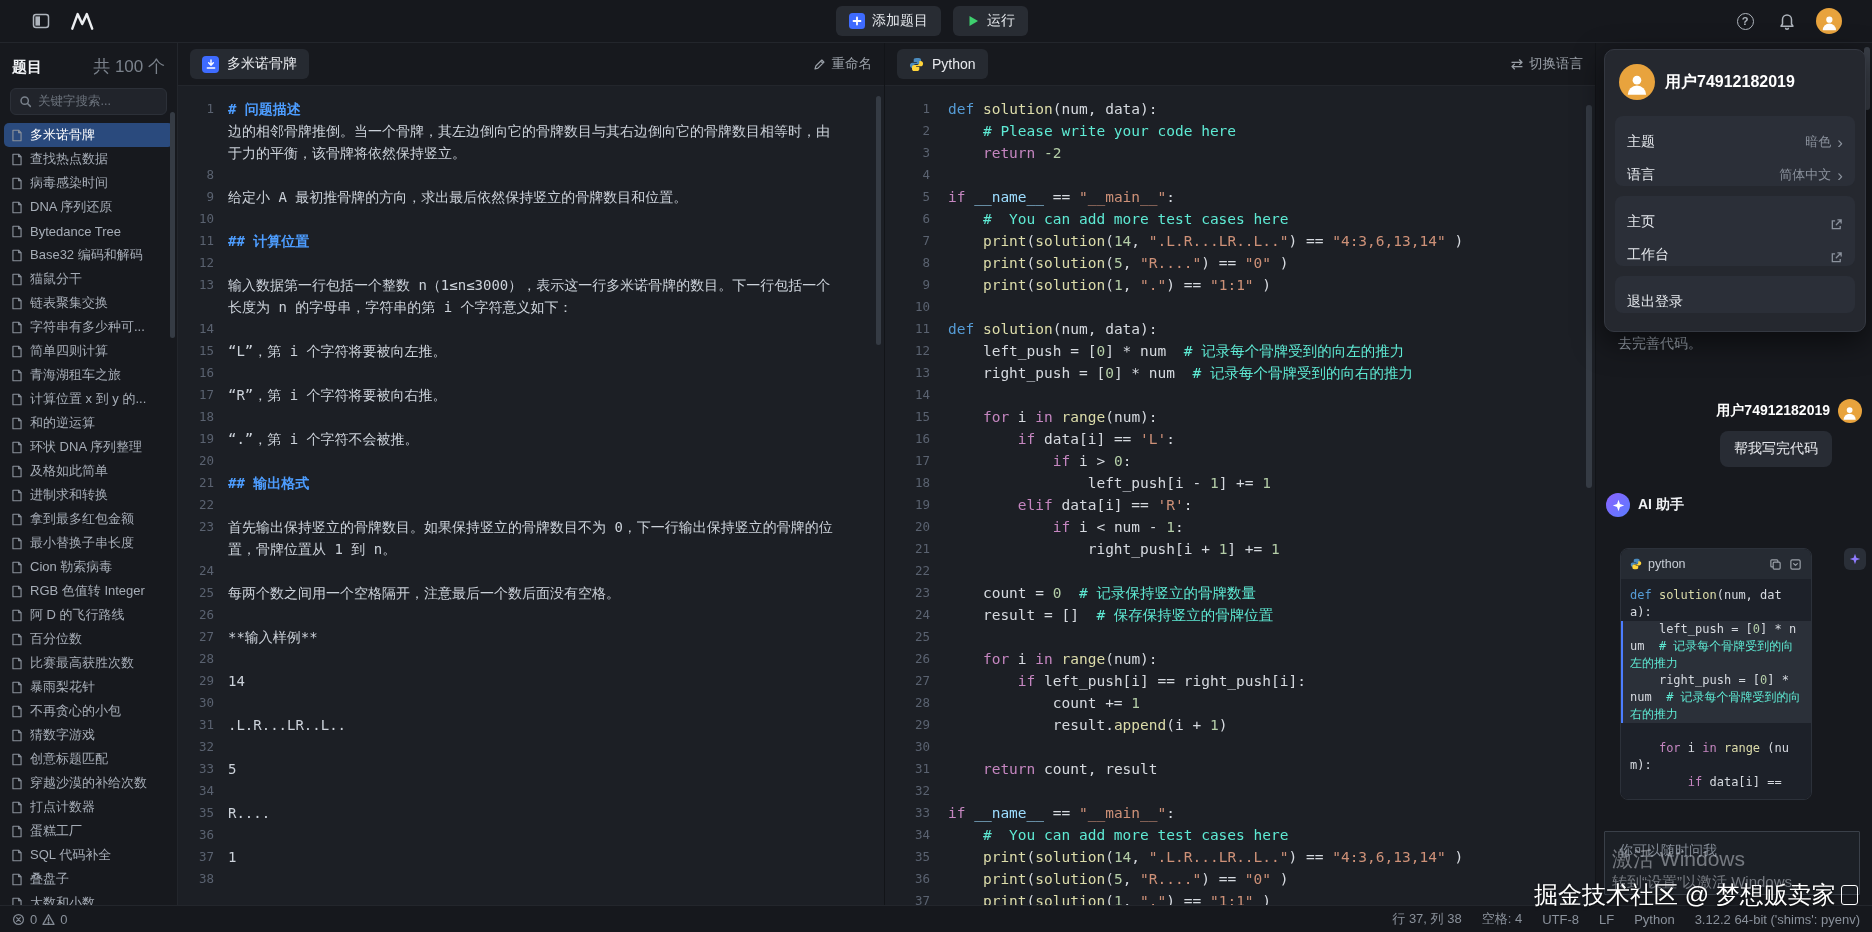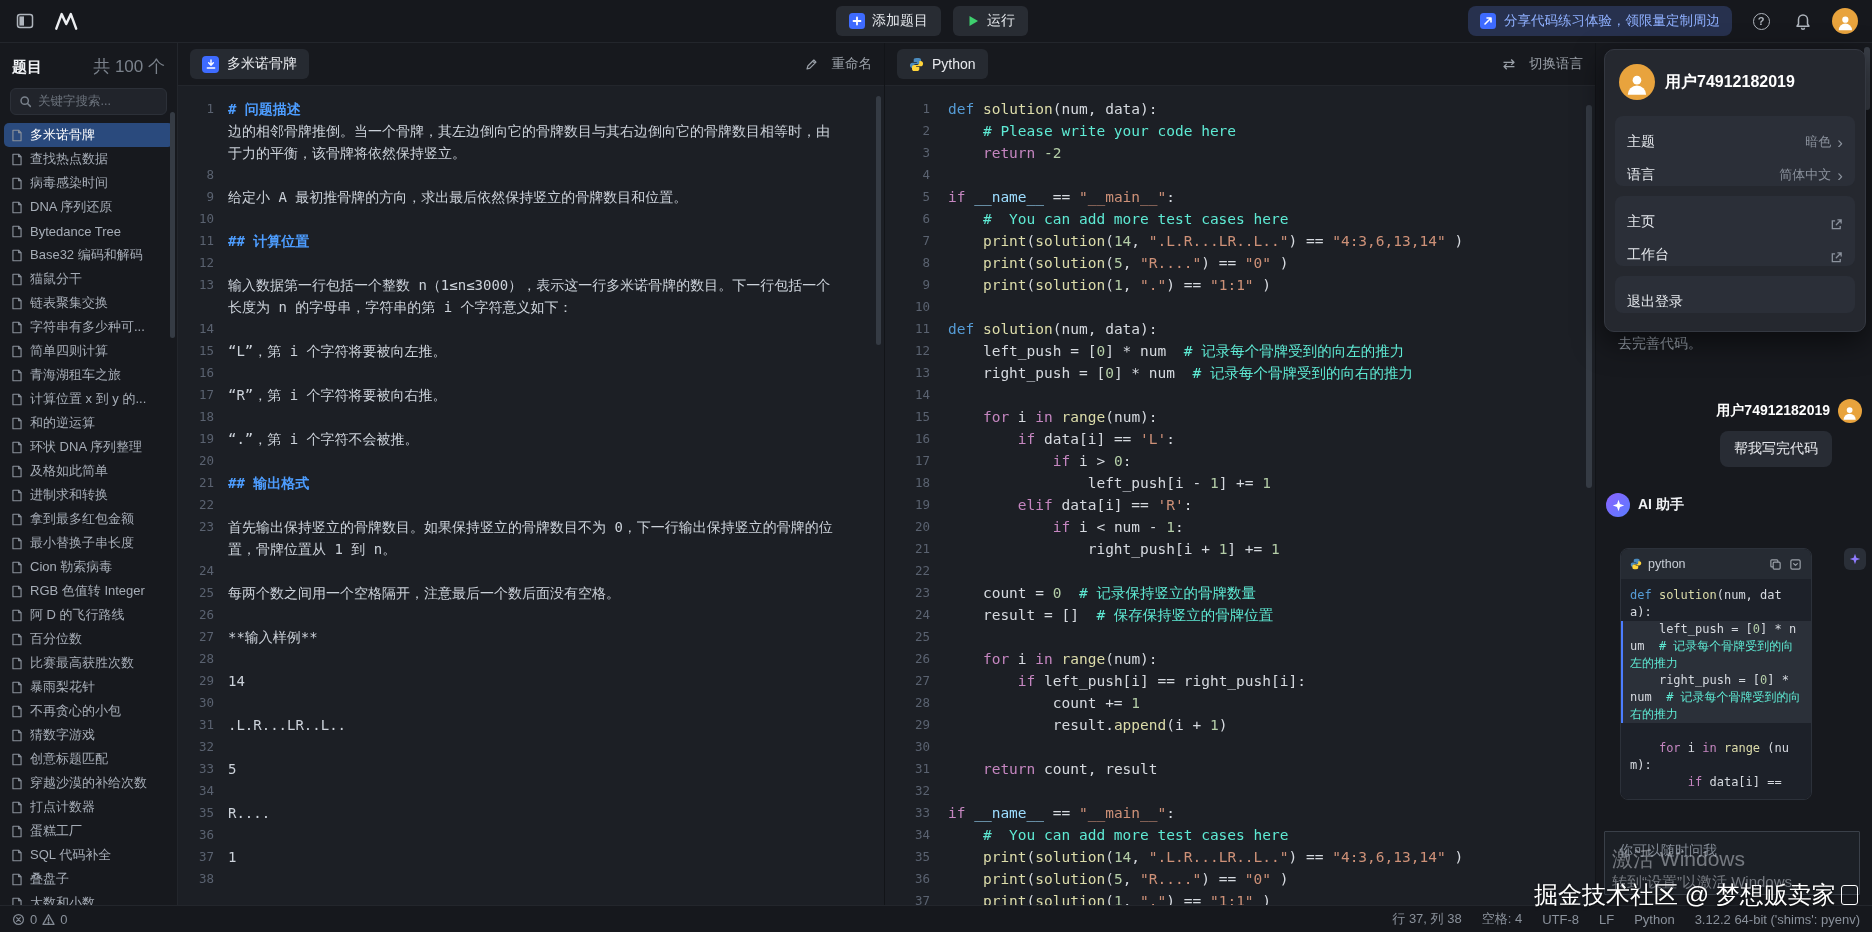--- a/index.html
+++ b/index.html
@@ -3,21 +3,21 @@
 <meta charset="utf-8">
 <style>
   *{box-sizing:border-box;margin:0;padding:0}
   html,body{width:1872px;height:932px}
   body{position:relative;overflow:hidden;background:#101216;color:#d4d7dc;
        font-family:"Liberation Sans","DejaVu Sans",sans-serif;font-size:14px}
   .app{position:absolute;inset:0;display:flex;flex-direction:column;background:#17191e}
 
   
   .topbar{height:43px;flex:none;display:flex;align-items:center;background:#16181d;
-          border-bottom:1px solid #23262c;position:relative;padding:0 12px;z-index:5}
+          border-bottom:1px solid #23262c;position:relative;padding:0 28px;z-index:5}
   .tb-left{display:flex;align-items:center;gap:16px}
   .icon-btn{display:flex;align-items:center;justify-content:center;width:26px;height:26px;cursor:pointer}
   .tb-center{position:absolute;left:836px;top:6px;display:flex;gap:12px}
   .tb-btn{display:flex;align-items:center;gap:7px;height:30px;padding:0 13px;border:none;
           background:#282c33;border-radius:6px;color:#e3e6ea;font-size:14px;cursor:pointer;
           font-family:inherit}
   .tb-right{margin-left:auto;display:flex;align-items:center;gap:16px;padding-right:2px}
   .share-banner{display:flex;align-items:center;gap:8px;height:30px;padding:0 12px;border:none;
           background:#27314e;border-radius:8px;color:#8fb0ff;font-size:13.5px;cursor:pointer;
           font-family:inherit}
@@ -44,21 +44,21 @@
            color:#a6adb7;font-size:13px;cursor:pointer;white-space:nowrap}
   .sb-item .lbl{overflow:hidden;text-overflow:ellipsis}
   .sb-item.active{background:#2a4a7d;color:#fff}
   .scroll-thumb{position:absolute;width:5px;background:#353b44;border-radius:3px;cursor:pointer}
 
   
   .panel-head{height:43px;flex:none;display:flex;align-items:center;justify-content:space-between;
               padding:0 12px;background:#17191e;border-bottom:1px solid #23262c}
   .pill{display:flex;align-items:center;gap:8px;background:#262a31;border-radius:6px;height:30px;
         padding:0 12px;color:#e8eaee;font-size:14px;cursor:pointer}
-  .ghost-btn{display:flex;align-items:center;gap:14px;background:none;border:none;color:#9aa0a8;
+  .ghost-btn{display:flex;align-items:center;gap:6px;background:none;border:none;color:#9aa0a8;
         font-size:13.5px;cursor:pointer;font-family:inherit}
   .blue-badge{width:17px;height:17px;border-radius:4px;background:#3e6bff;display:flex;
         align-items:center;justify-content:center}
 
   
   .desc-panel{width:707px;flex:none;background:#1c1f25;border-right:1px solid #121418;
               display:flex;flex-direction:column;position:relative}
   .desc-body{flex:1;overflow:hidden;padding-top:12px;cursor:text}
   .drow{display:flex;height:22px;line-height:22px;
         font-family:"DejaVu Sans Mono","Liberation Mono",monospace;font-size:14px}
@@ -166,29 +166,20 @@
         <span style="display:flex">
           <svg width="14" height="14" viewBox="0 0 14 14">
               <path d="M3.5 2 L12 7 L3.5 12 Z" fill="#3ecf6e"></path>
             </svg>
         </span>
         <span>运行</span>
       </button>
     </div>
 
     <div class="tb-right">
-      <button class="share-banner">
-        <span style="display:flex">
-          <svg width="16" height="16" viewBox="0 0 16 16">
-              <rect width="16" height="16" rx="3.5" fill="#3e6bff"></rect>
-              <path d="M5 11 L11 5 M7 5 h4 v4" stroke="#fff" stroke-width="1.6" fill="none" stroke-linecap="round" stroke-linejoin="round"></path>
-            </svg>
-        </span>
-        <span>分享代码练习体验，领限量定制周边</span>
-      </button>
       <span class="icon-btn">
           <span class="help-circle">?</span>
         </span>
       <span class="icon-btn">
         <svg width="18" height="18" viewBox="0 0 24 24" fill="none" stroke="#aeb4bc" stroke-width="2">
             <path d="M6 16 V10 a6 6 0 0 1 12 0 v6 l2 3 H4 Z" stroke-linejoin="round"></path>
             <path d="M10 21 a2 2 0 0 0 4 0"></path>
           </svg>
       </span>
       <span class="avatar av-26">

